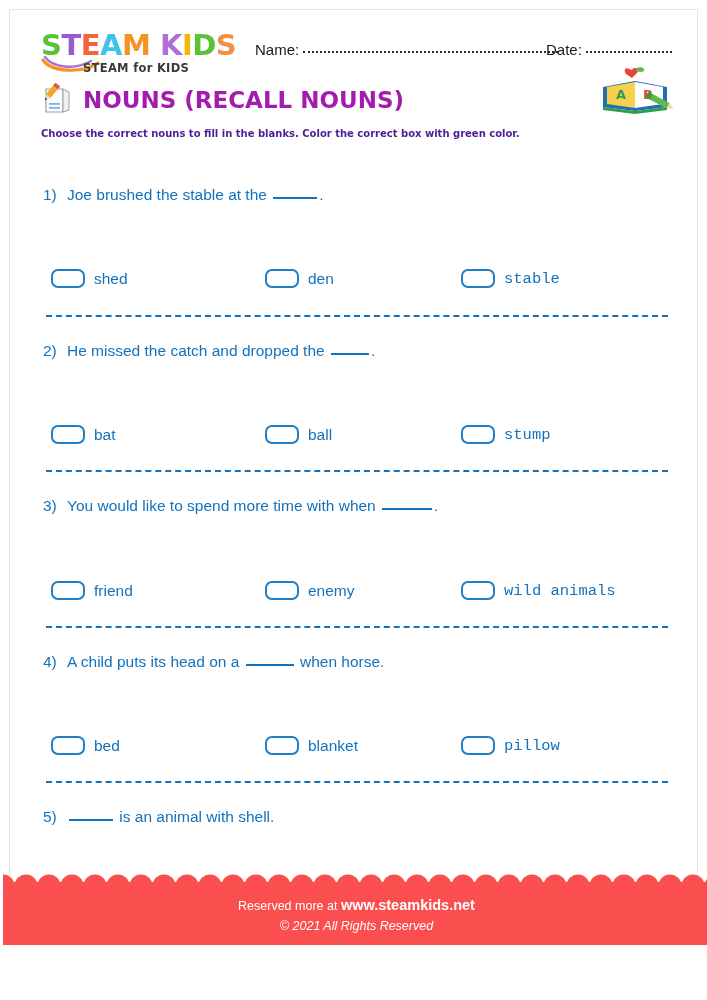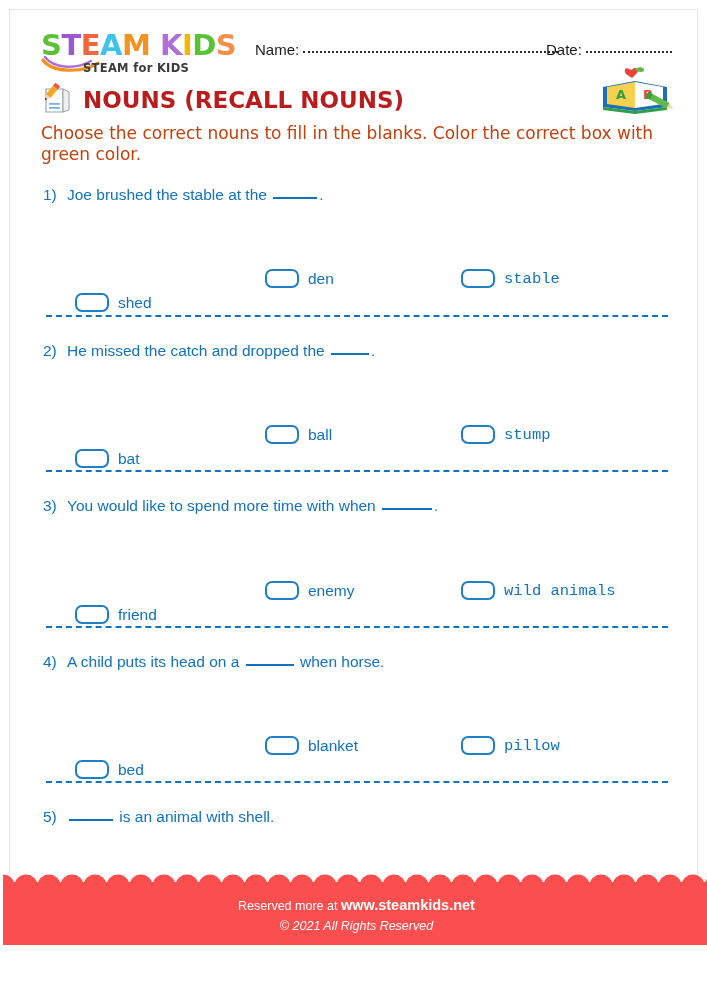--- a/index.html
+++ b/index.html
@@ -52,30 +52,30 @@
     display:inline-block; vertical-align:2px;
     border-bottom:2px dotted #2b2b2b;
     height:10px;
   }
   .dots.long{width:255px;}
   .dots.short{width:86px;}
   .pencil-icon{position:absolute; left:36px; top:80px; width:34px; height:32px;}
   .title{
     position:absolute; left:80px; top:84px;
     font-family:"DejaVu Sans", sans-serif;
-    font-weight:bold; font-size:23px; color:#b91c1c; letter-spacing:0px;
+    font-weight:bold; font-size:23px; color:#a21caf; letter-spacing:0px;
     white-space:nowrap;
   }
   .book-icon{position:absolute; left:596px; top:62px; width:76px; height:52px;}
 
   
   .instructions{
     position:absolute; left:38px; top:120px; width:630px;
     font-family:"DejaVu Sans", sans-serif;
-    font-weight:normal; font-size:17px; line-height:21px; color:#c2410c;
+    font-weight:bold; font-size:10px; line-height:21px; color:#4c1d95;
   }
   .qtext{
     position:absolute; left:40px;
     font-size:15.5px; color:#1272bd; white-space:nowrap;
     font-family:"Liberation Sans", sans-serif;
   }
   .qnum{display:inline-block; min-width:24px;}
   .blank{
     display:inline-block; border-bottom:2px solid #1272bd;
     vertical-align:1px; height:12px; margin:0 2px;
@@ -85,21 +85,21 @@
   .opt{position:absolute; height:26px; white-space:nowrap;}
   .opt .box{
     display:inline-block; width:34px; height:19px;
     border:2px solid #1f7ec4; border-radius:7px; background:#ffffff;
     vertical-align:middle; box-sizing:border-box;
   }
   .opt .lbl{
     display:inline-block; margin-left:9px; vertical-align:middle;
     font-size:15.5px; color:#1272bd;
   }
-  .opt-a{left:72px;margin-top:24px;} .opt-b{left:262px;} .opt-c{left:458px;font-family:Liberation Mono, monospace;}
+  .opt-a{left:48px;} .opt-b{left:262px;} .opt-c{left:458px;font-family:Liberation Mono, monospace;}
 
   .divider{
     position:absolute; left:43px; width:622px; height:0;
     border-top:2px dashed #1272bd;
   }
 
   
   .footer{
     position:absolute; left:0; bottom:0; width:707px; height:62px;
     background:#fb4e4e;

